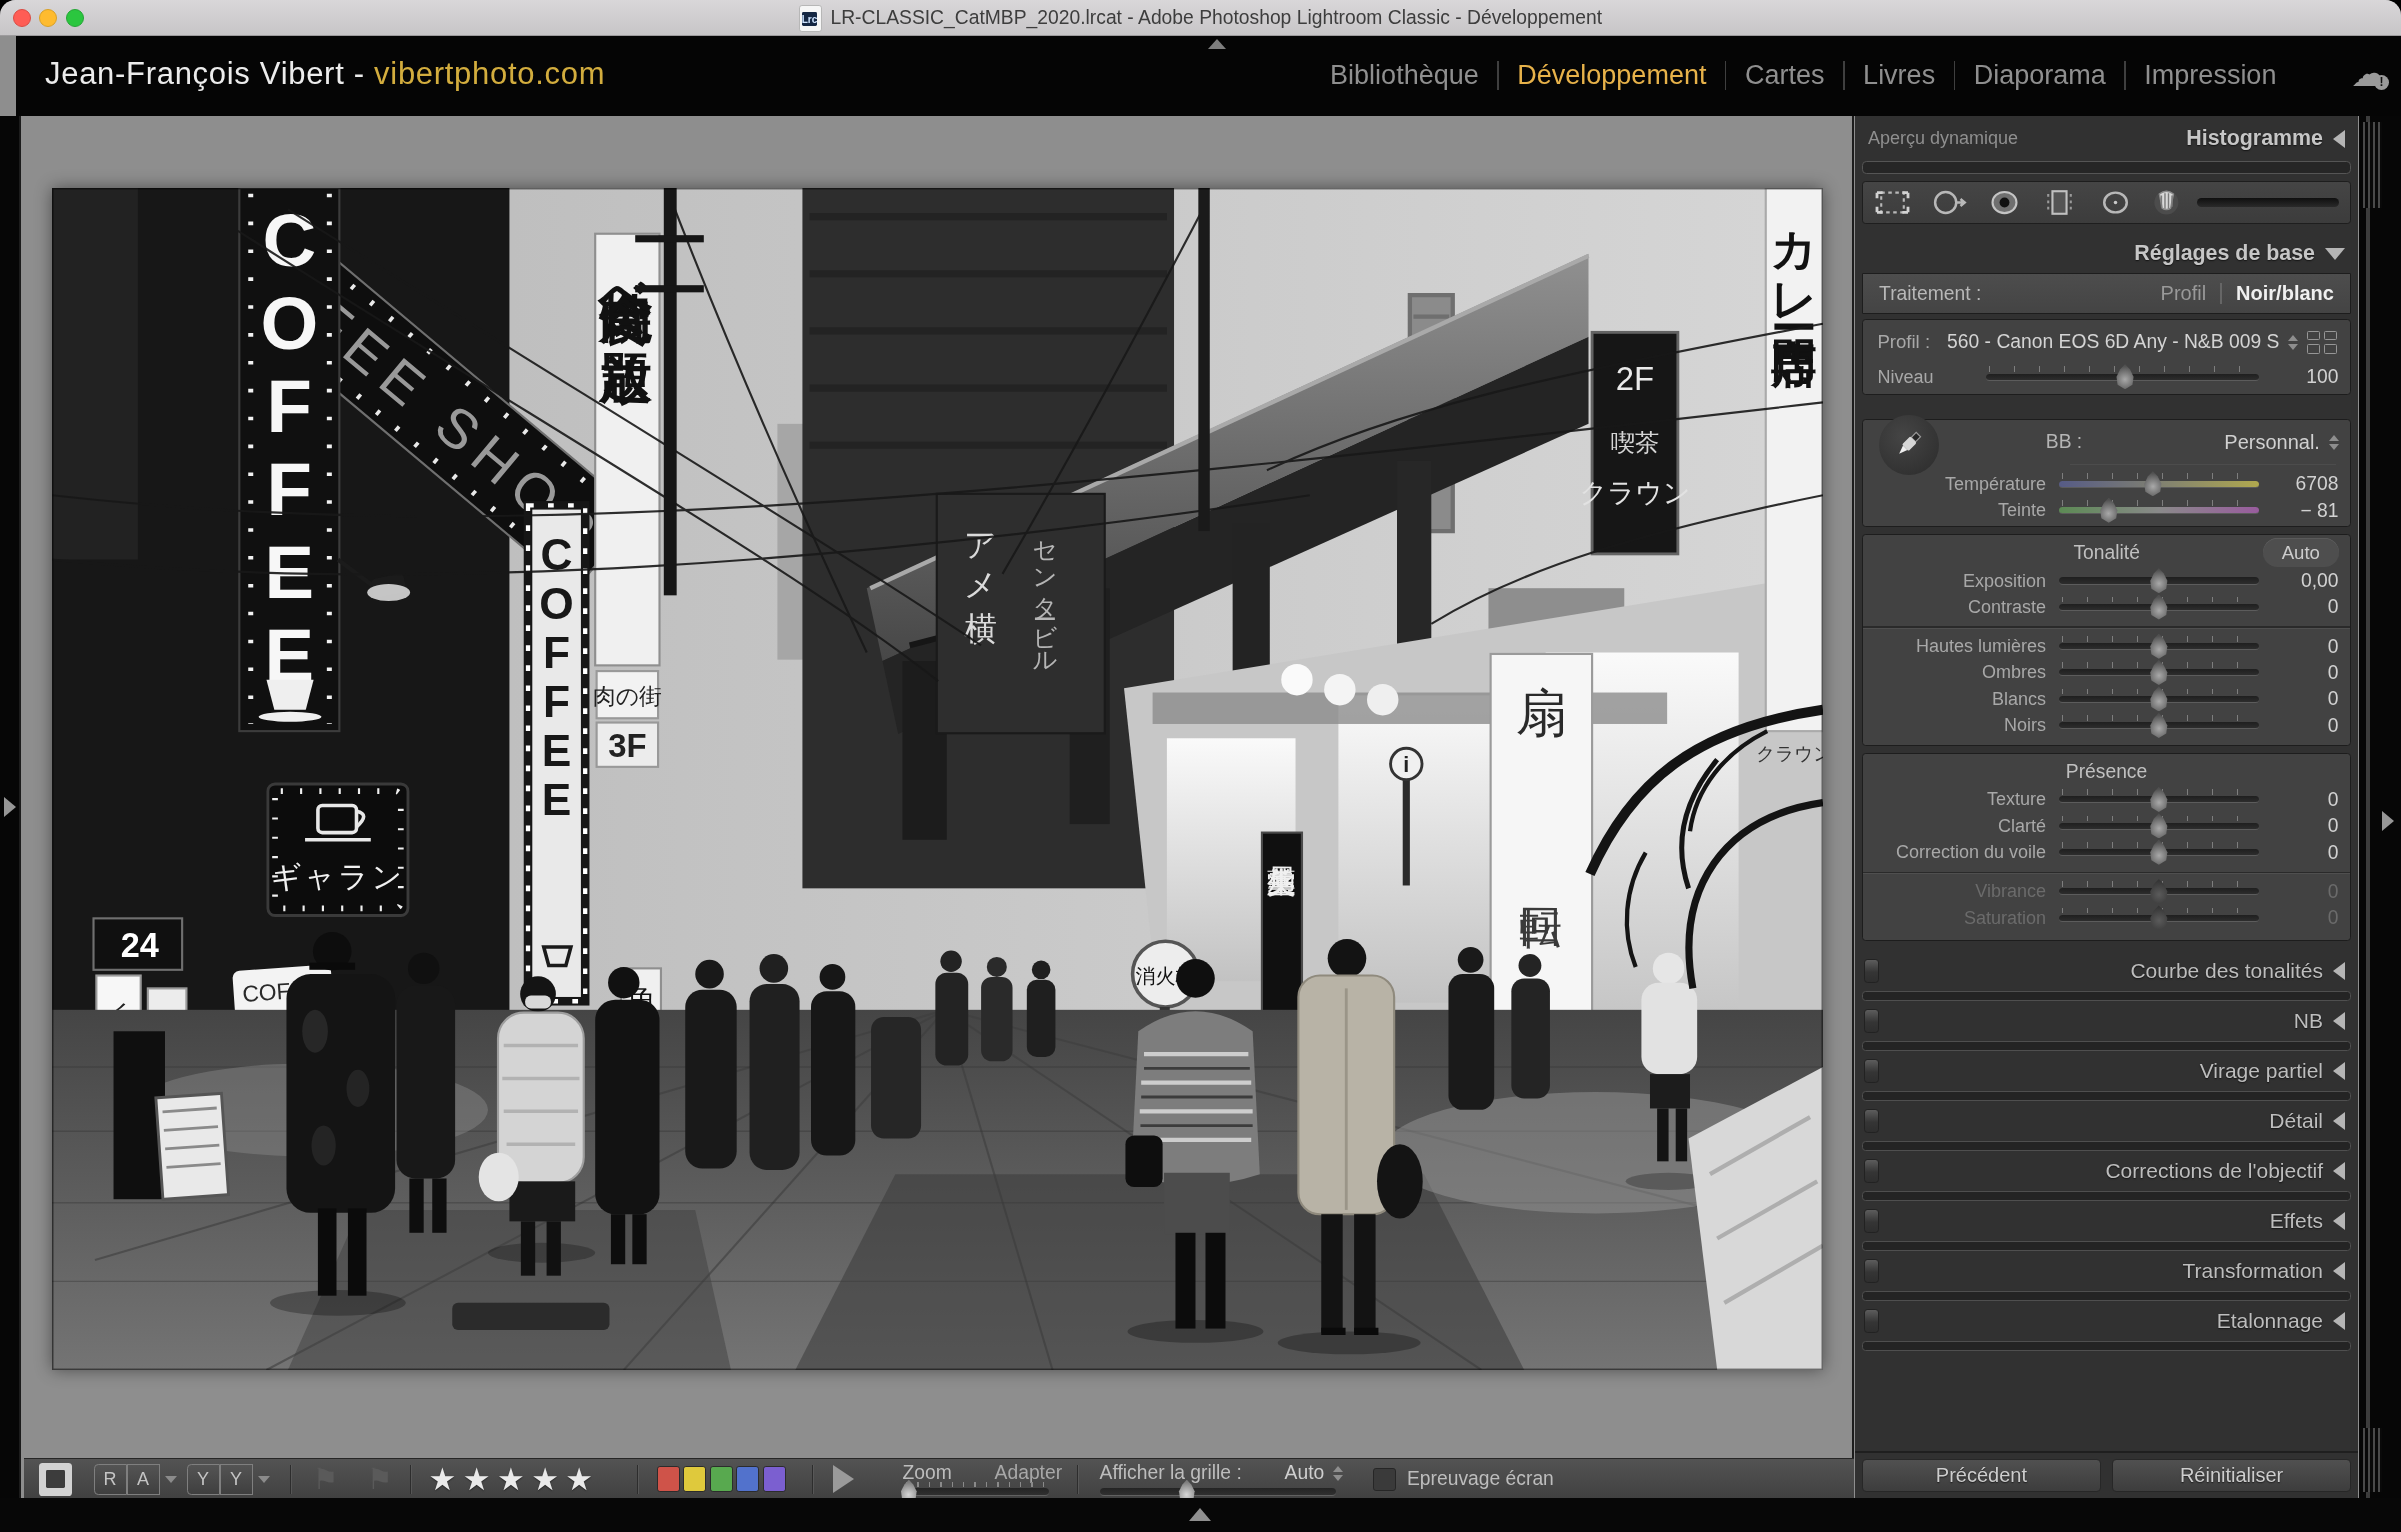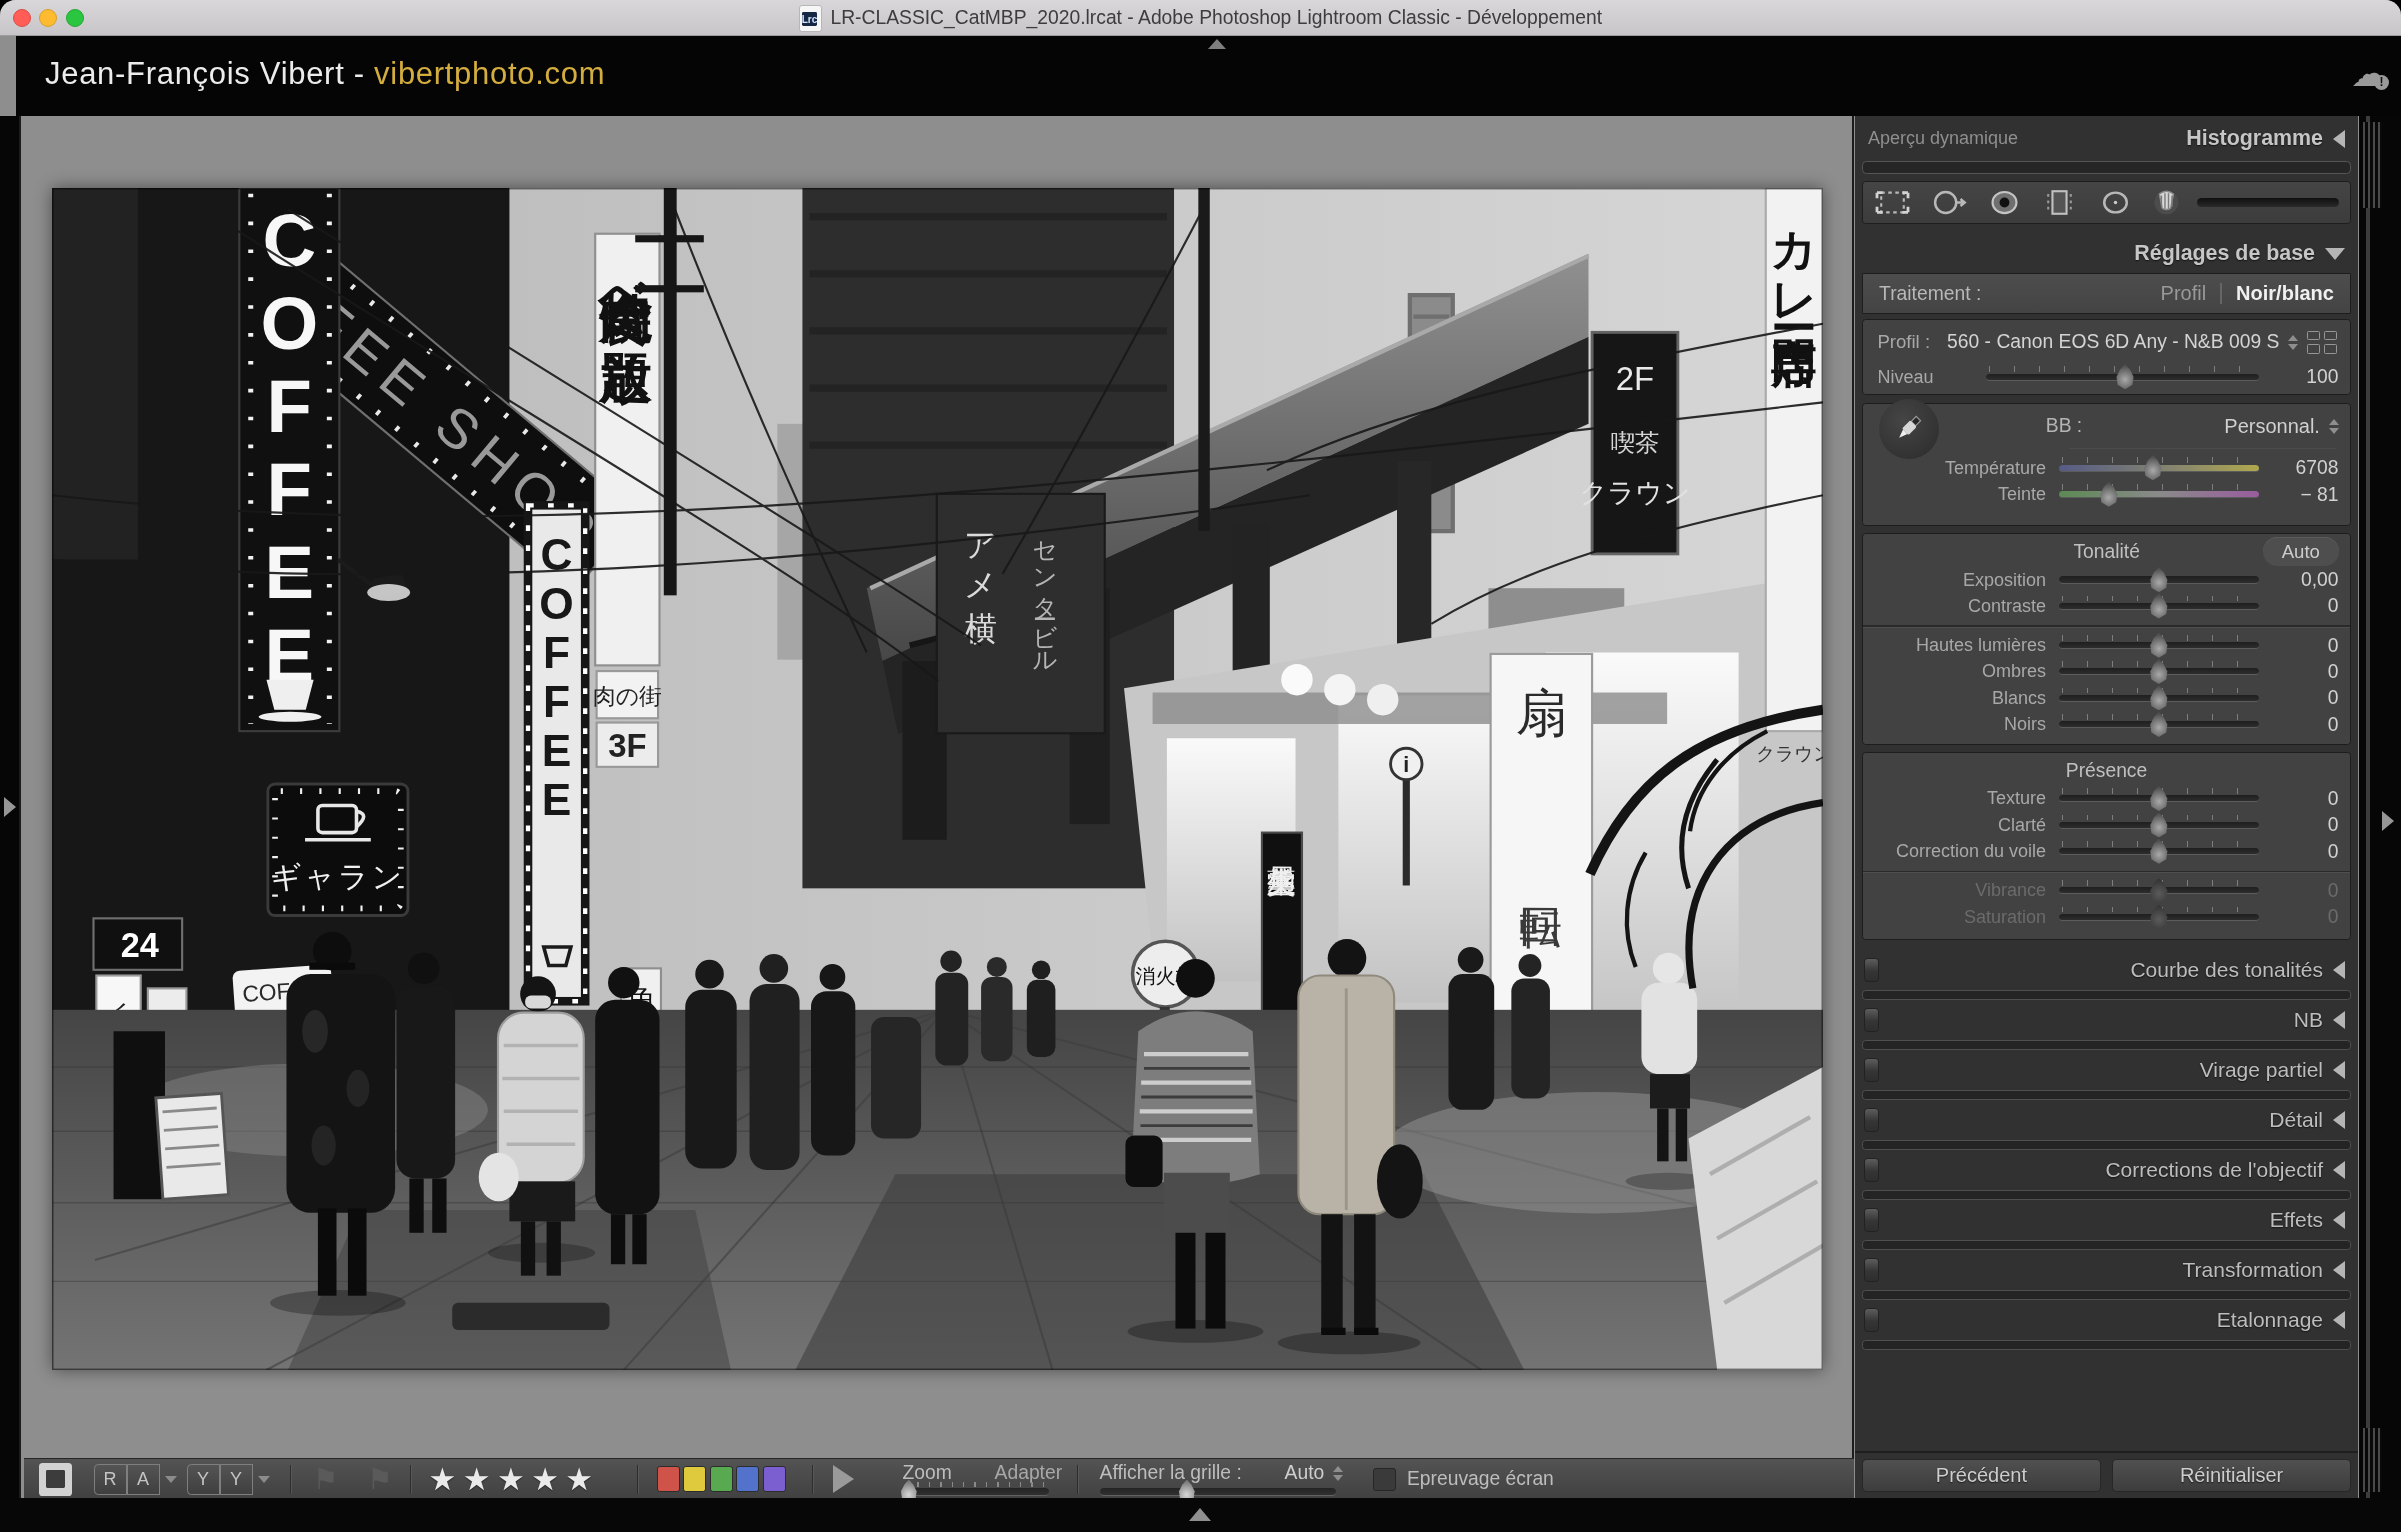--- a/index.html
+++ b/index.html
@@ -141,20 +141,33 @@
       <span class="doc-badge">
           <b>Lrc</b>
         </span>
       <span>LR-CLASSIC_CatMBP_2020.lrcat - Adobe Photoshop Lightroom Classic - Développement</span>
     </div>
   </div>
 
   <div class="modulebar">
     <div class="top-collapse"></div>
     <div class="identity"><span>Jean-François Vibert - </span><span class="site">vibertphoto.com</span></div>
+    <div class="modules">
+      <span class="mitem">Bibliothèque</span>
+        <span class="msep"></span>
+      <span class="mitem active">Développement</span>
+        <span class="msep"></span>
+      <span class="mitem">Cartes</span>
+        <span class="msep"></span>
+      <span class="mitem">Livres</span>
+        <span class="msep"></span>
+      <span class="mitem">Diaporama</span>
+        <span class="msep"></span>
+      <span class="mitem">Impression</span>
+    </div>
     <div class="cloud">☁<span class="bang">!</span></div>
   </div>
 
   <div class="main">
     <div class="left-strip">
         <div class="left-arrow"></div>
       </div>
 
     <div class="content">
       <div class="photo">
@@ -575,21 +588,21 @@
         </div>
         <div class="srow" style="height:33px">
           <span class="slabel" style="text-align:left;width:107px;padding-left:4.3px">Niveau</span>
           <div class="strack tick">
               <div class="knob" style="left:51%"></div>
             </div>
           <span class="sval">100</span>
         </div>
       </div>
 
-      <div class="pbox" style="margin-top:8px;padding-bottom:17px">
+      <div class="pbox" style="margin-top:24px;padding-bottom:2px">
         <div class="wbrow">
           <span class="dropper-well">
             <svg width="31" height="31" viewBox="0 0 40 40">
                 <g transform="rotate(45 20 20)">
                   <rect x="16" y="2" width="8" height="9" fill="#262626" stroke="#9a9a9a" stroke-width="1.5"></rect>
                   <rect x="14" y="11" width="12" height="15" rx="2" fill="#d6d6d6"></rect>
                   <path d="M16,26 L24,26 L20,37 Z" fill="#efefef"></path>
                 </g>
               </svg>
           </span>

